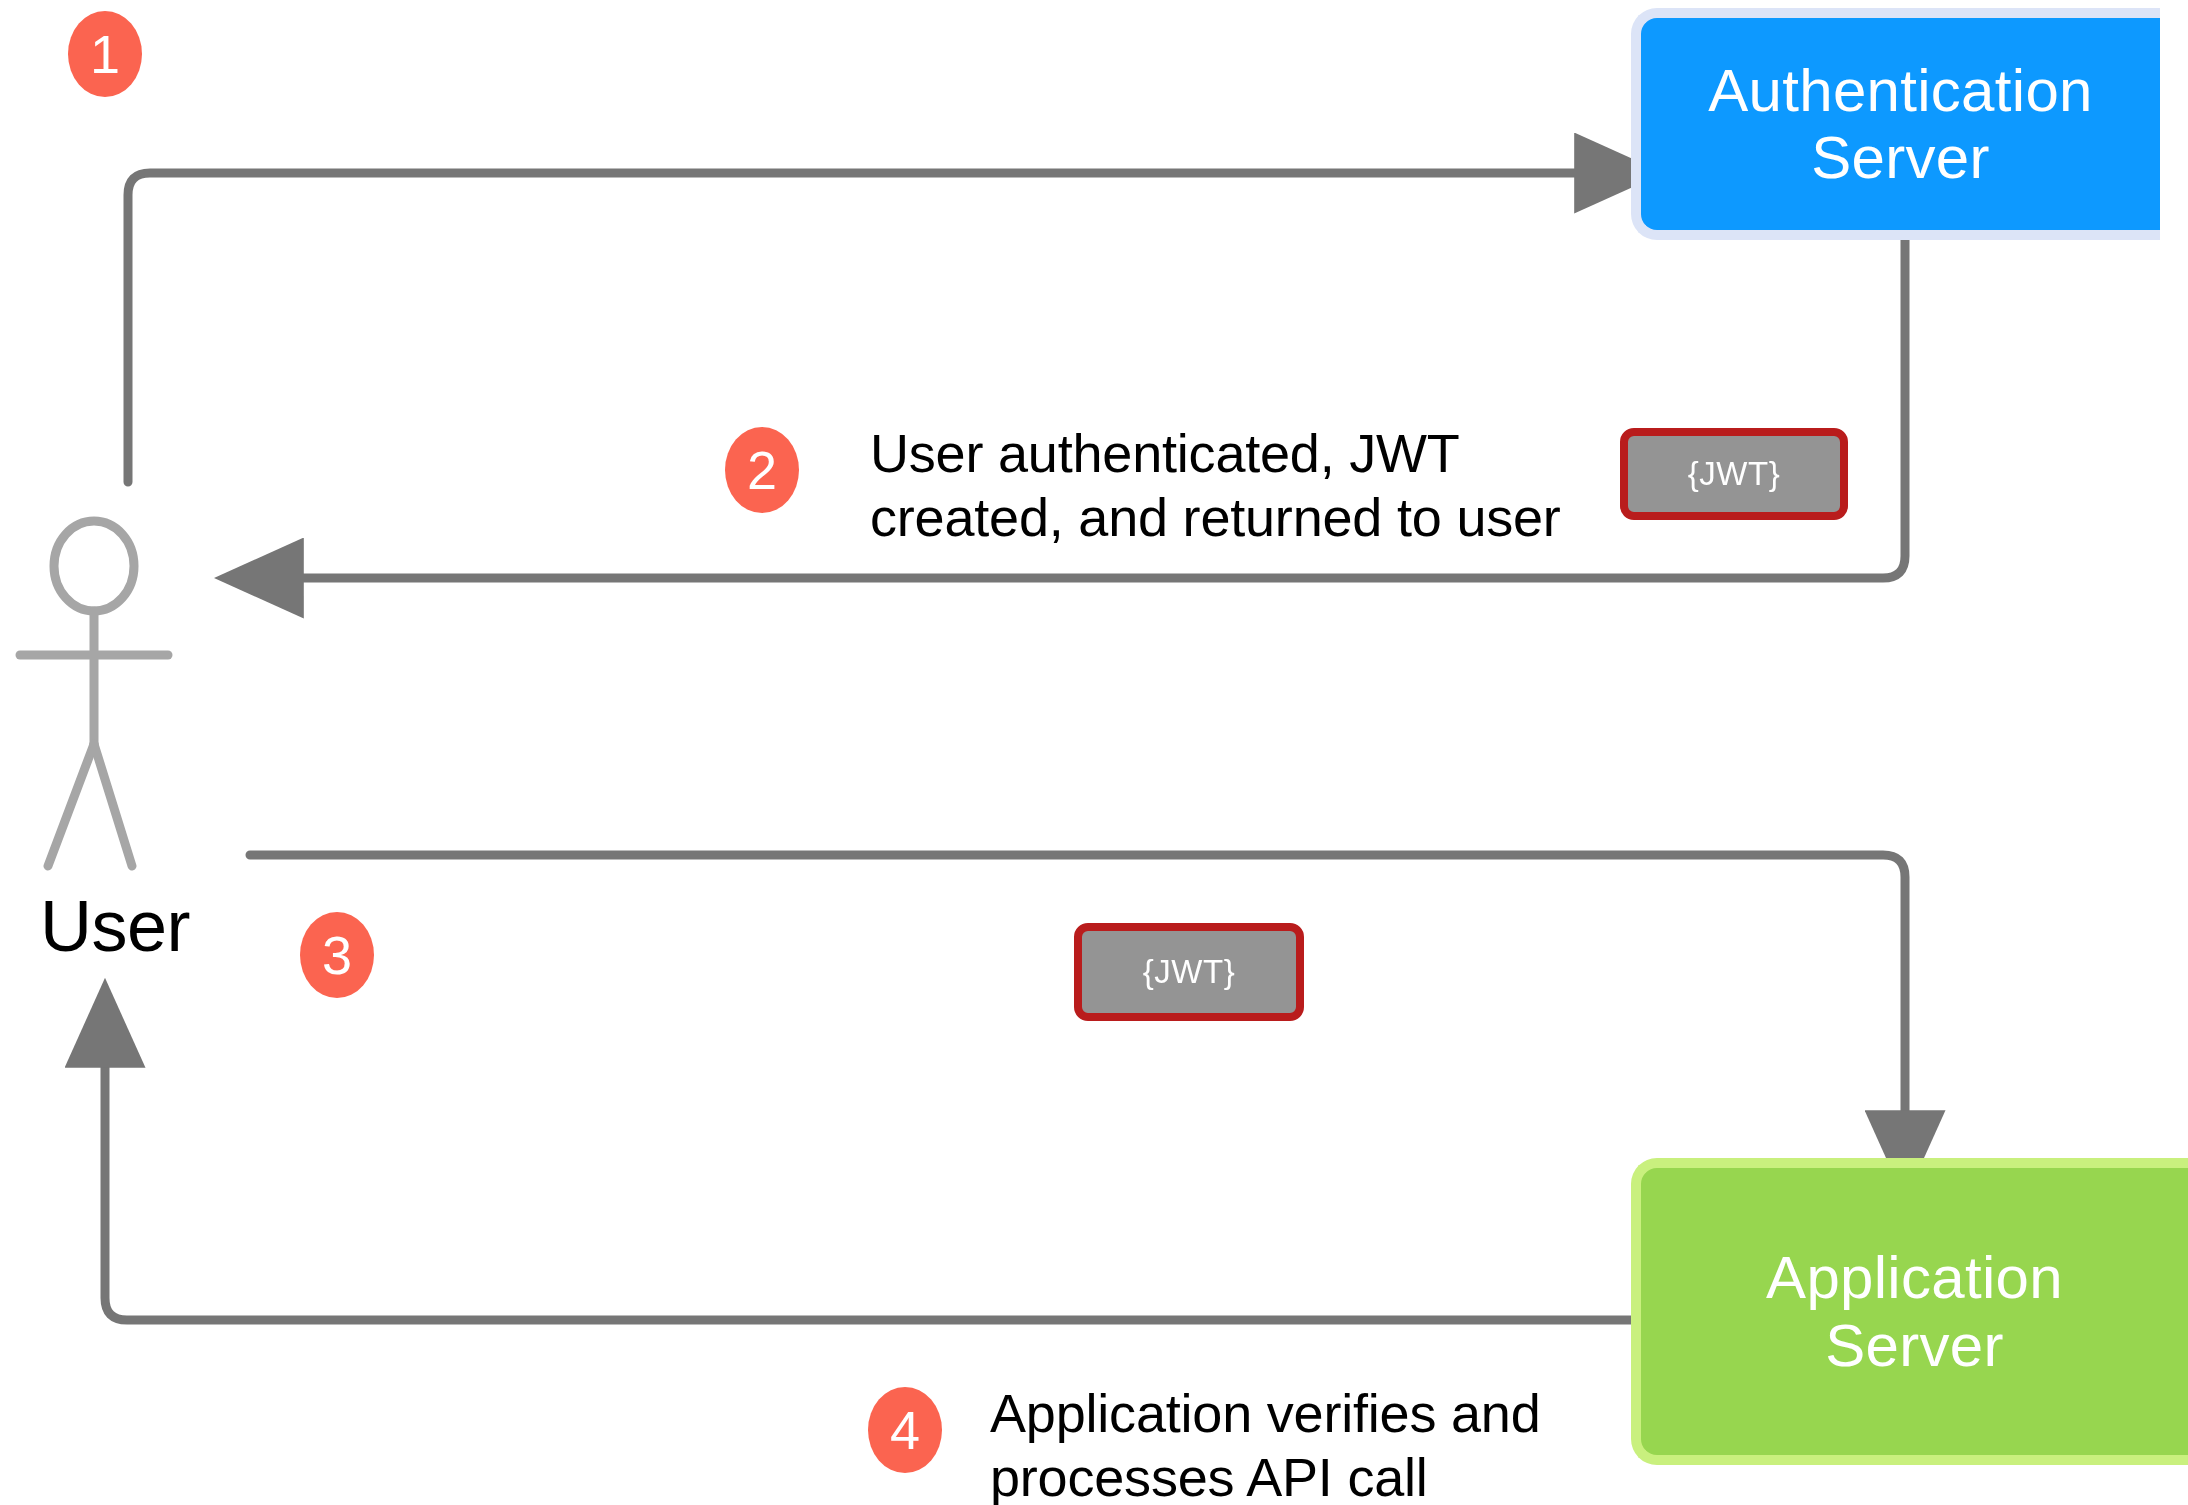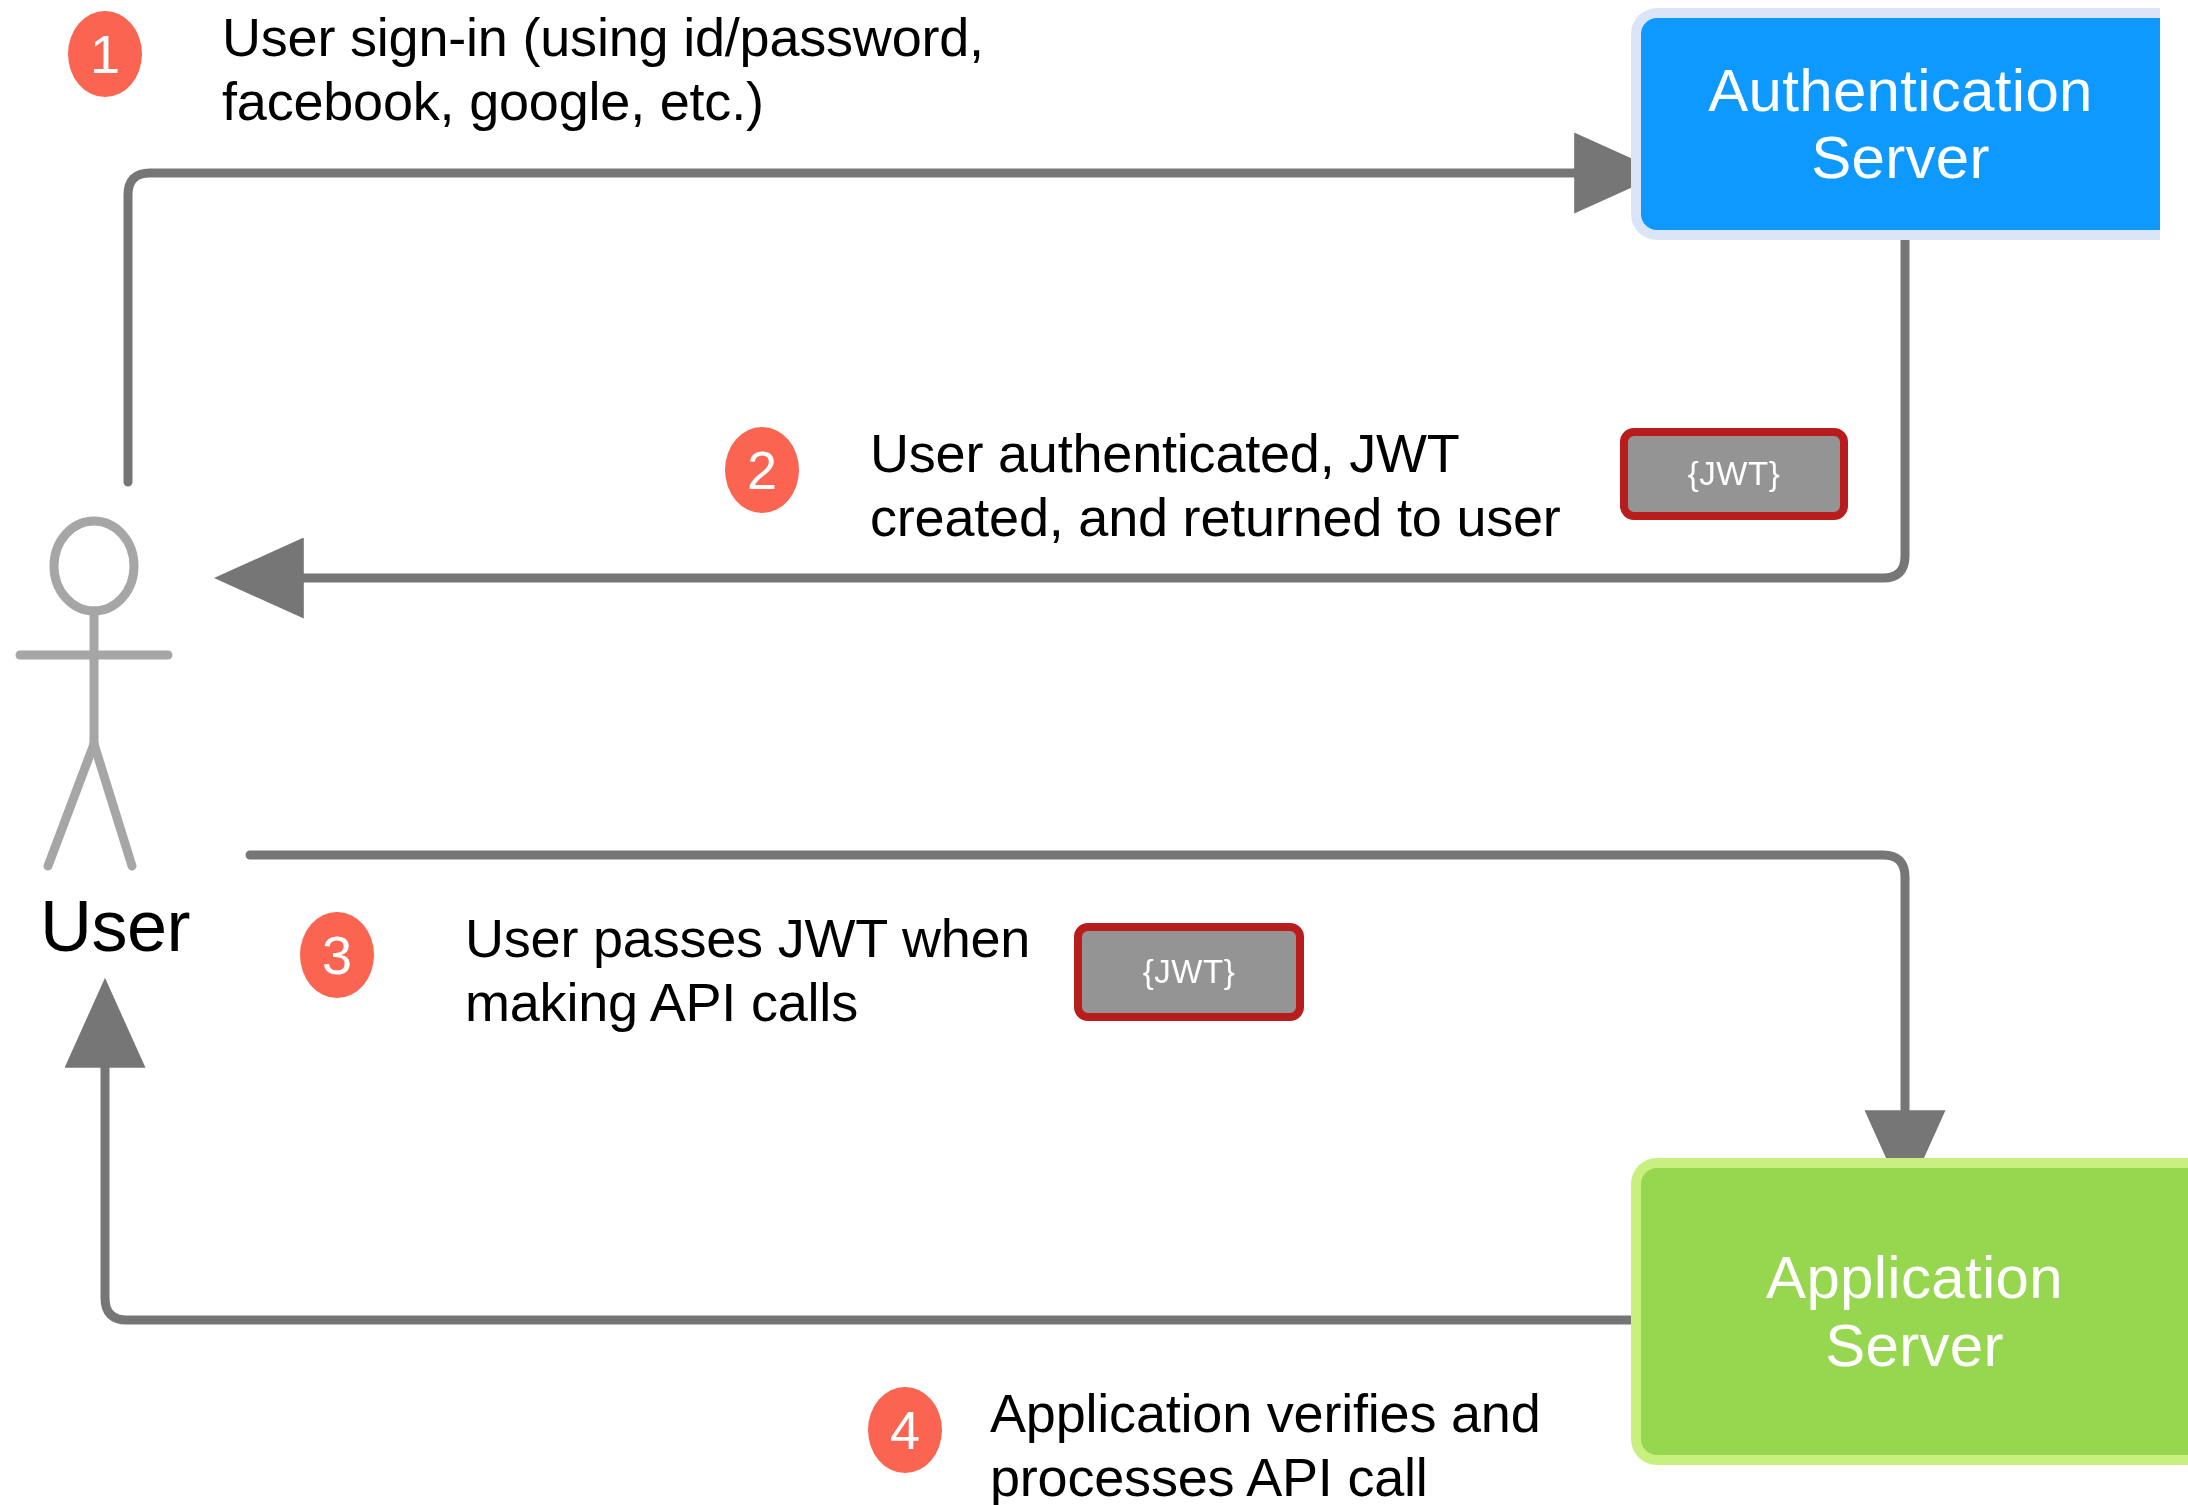--- a/index.html
+++ b/index.html
@@ -183,34 +183,30 @@
   <div id="jwt-chip-auth" class="jwt-chip">
     <span>{JWT}</span>
   </div>
   <div id="jwt-chip-api" class="jwt-chip">
     <span>{JWT}</span>
   </div>
 
   <div class="badge badge-1">
     <span>1</span>
   </div>
-  <div class="caption cap-1">User sign-in (using id/password,
-facebook, google, etc.)</div>
 
   <div class="badge badge-2">
     <span>2</span>
   </div>
   <div class="caption cap-2">User authenticated, JWT
 created, and returned to user</div>
 
   <div class="badge badge-3">
     <span>3</span>
   </div>
-  <div class="caption cap-3">User passes JWT when
-making API calls</div>
 
   <div class="badge badge-4">
     <span>4</span>
   </div>
   <div class="caption cap-4">Application verifies and
 processes API call</div>
 
 </div>
 
 </body></html>

